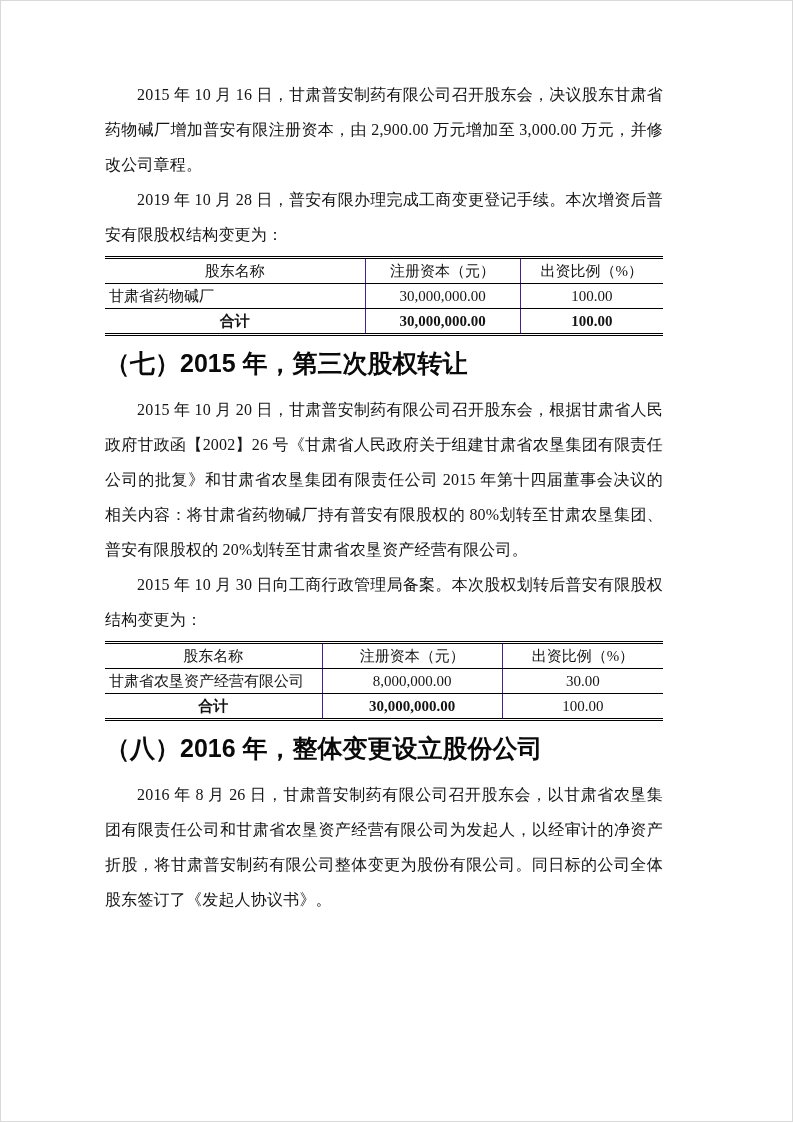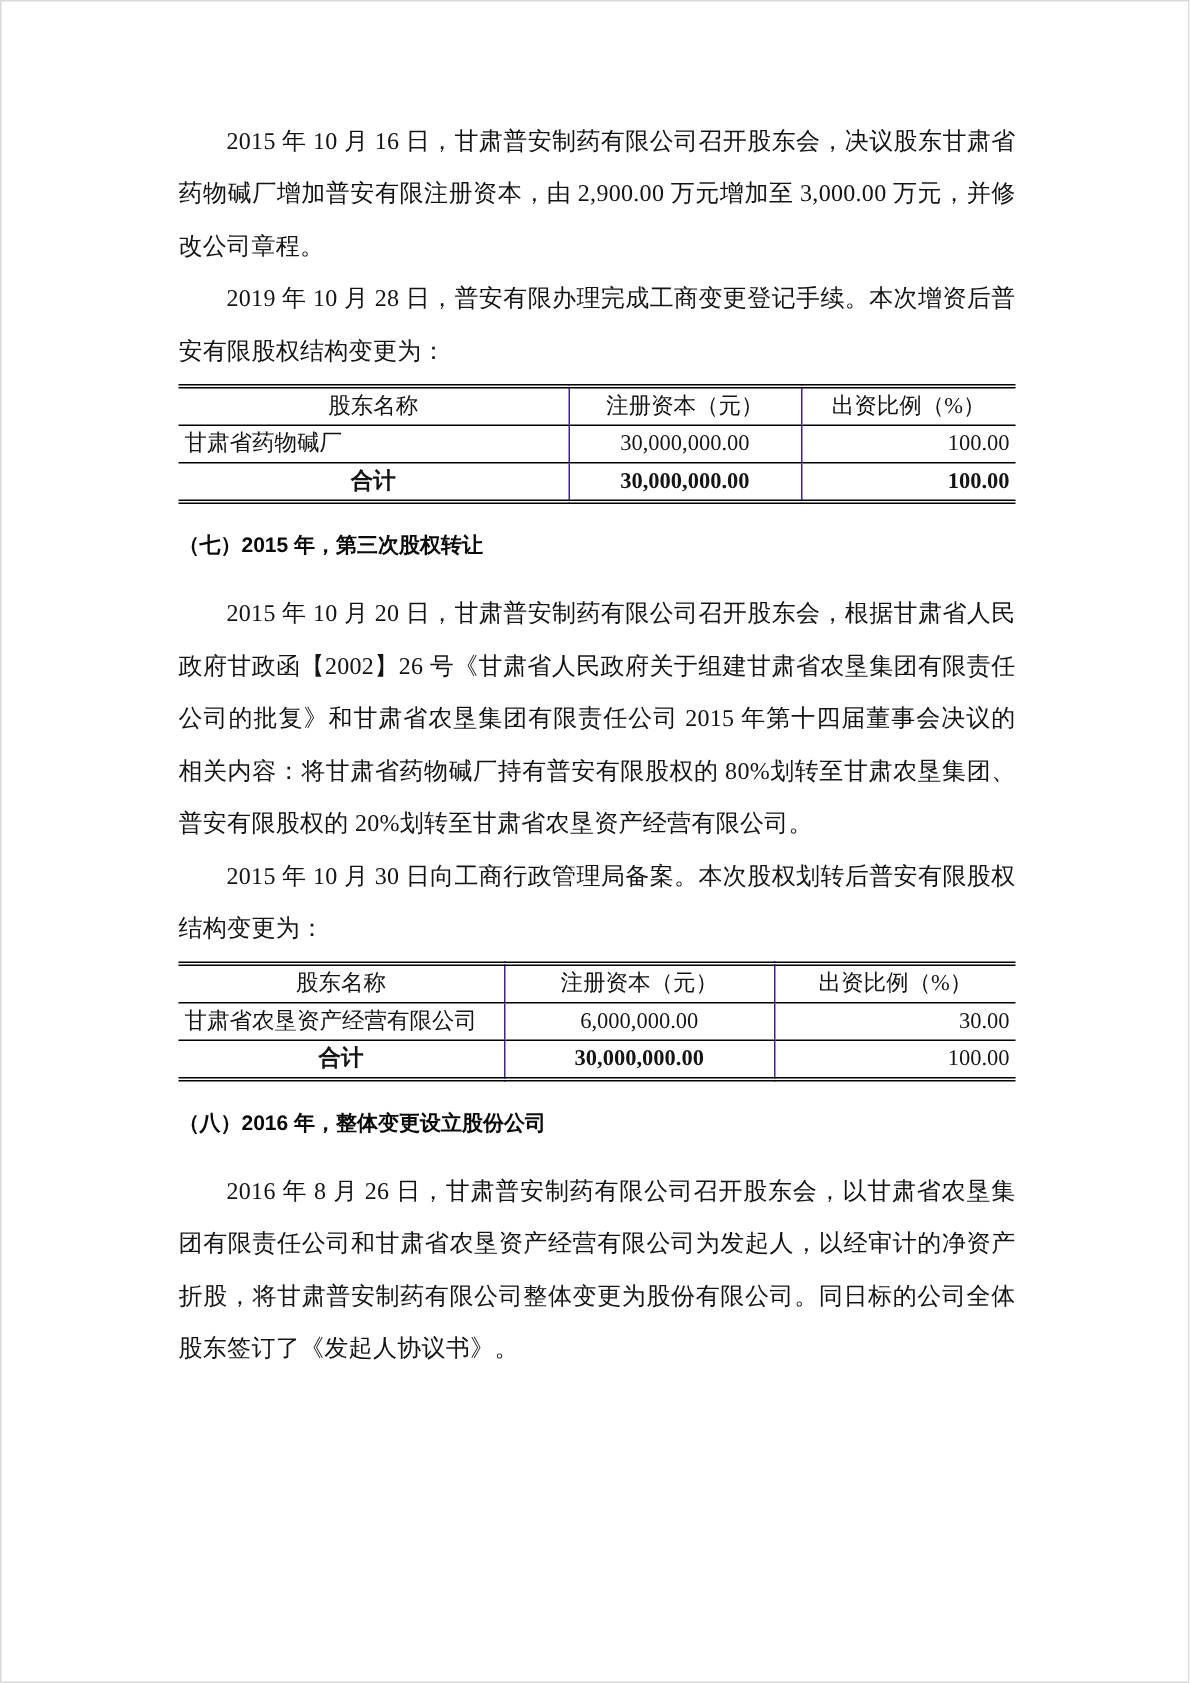--- a/index.html
+++ b/index.html
@@ -10,35 +10,35 @@
     background: #ffffff;
     border: 1px solid #d9d9d9;
     box-sizing: border-box;
     overflow: hidden;
     font-family: "Liberation Serif", "DejaVu Serif", serif;
     color: #141414;
   }
   .content {
     position: absolute;
     top: 76px;
-    left: 118px;
+    left: 104px;
     width: 558px;
   }
   .para {
     margin: 0;
     font-size: 16px;
     line-height: 35px;
     text-align: justify;
     text-indent: 2em;
     letter-spacing: 0.2px;
   }
   .section-heading {
     margin: 14px 0 16px 0;
     font-family: "Liberation Sans", "DejaVu Sans", sans-serif;
-    font-size: 14px;
+    font-size: 25px;
     font-weight: bold;
     line-height: 26px;
     color: #0a0a0a;
   }
   table.data-table {
     width: 100%;
     border-collapse: collapse;
     border-top: 3px double #000;
     border-bottom: 3px double #000;
     margin: 4px 0 4px 0;
@@ -51,21 +51,21 @@
     padding: 2px 4px;
     line-height: 20px;
     box-sizing: content-box;
     overflow: hidden;
     white-space: nowrap;
   }
   table.data-table th + th, table.data-table td + td { border-left: 1px solid #4c1d95; }
   table.data-table th { font-weight: normal; text-align: center; }
   td.cell-name { text-align: left; padding-left: 4px; }
   td.cell-num { text-align: center; padding-right: 3px; margin-left: 15px; }
-  td.cell-num-last { text-align: right; padding-right: 5px; margin-left: 26px; }
+  td.cell-num-last { text-align: center; padding-right: 5px; margin-left: 26px; }
   tr.total-row td { font-weight: bold; }
   tr.total-row td.cell-total-label { text-align: center; }
   tr.total-row td.normal-weight { font-weight: normal; }
   .t1 col.c1 { width: 46.6%; } .t1 col.c2 { width: 27.8%; } .t1 col.c3 { width: 25.6%; }
   .t2 col.c1 { width: 38.9%; } .t2 col.c2 { width: 32.3%; } .t2 col.c3 { width: 28.8%; }
   .page-number {
     position: absolute;
     top: 1024px;
     left: 0;
     width: 100%;
@@ -124,21 +124,21 @@
       <thead>
         <tr>
           <th>股东名称</th>
           <th>注册资本（元）</th>
           <th>出资比例（%）</th>
         </tr>
       </thead>
       <tbody>
         <tr>
           <td class="cell-name">甘肃省农垦资产经营有限公司</td>
-          <td class="cell-num">6,000,000.00</td>
+          <td class="cell-num">8,000,000.00</td>
           <td class="cell-num-last">30.00</td>
         </tr>
         <tr class="total-row">
           <td class="cell-total-label">合计</td>
           <td class="cell-num">30,000,000.00</td>
           <td class="cell-num-last normal-weight">100.00</td>
         </tr>
       </tbody>
     </table>
 

